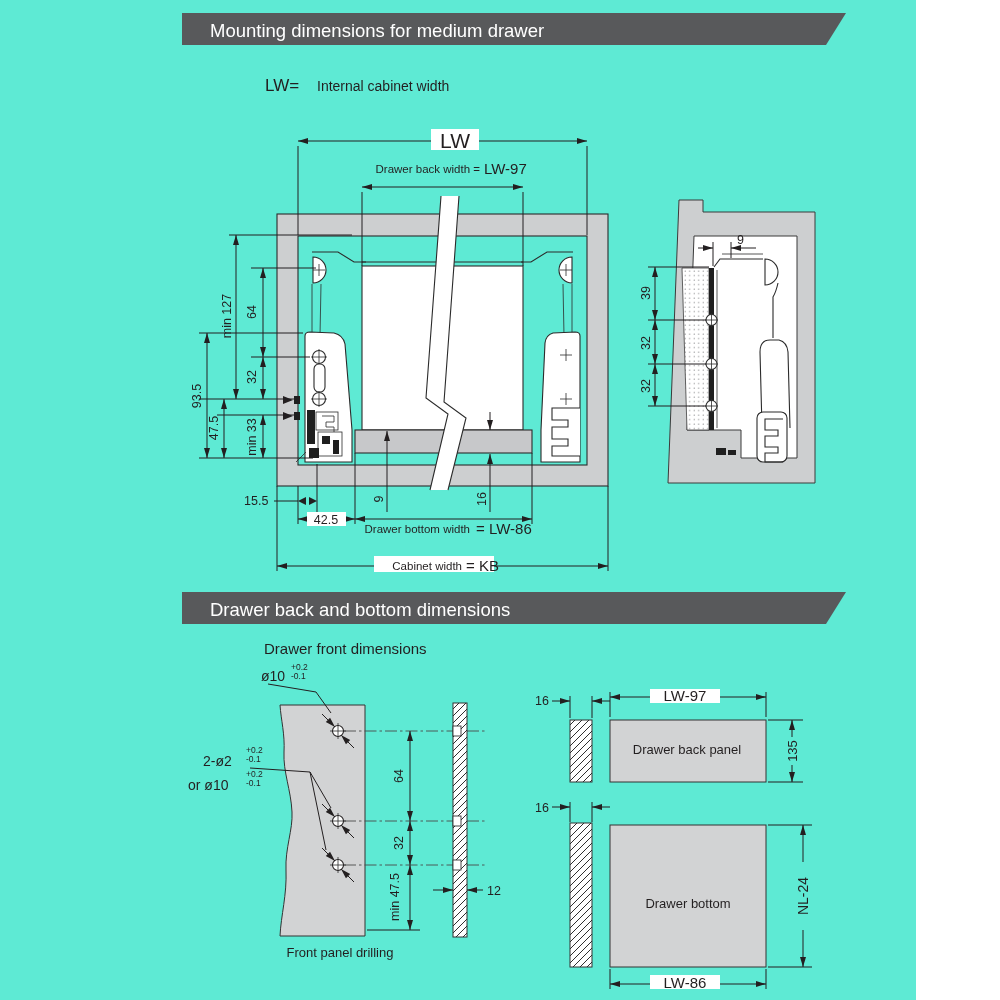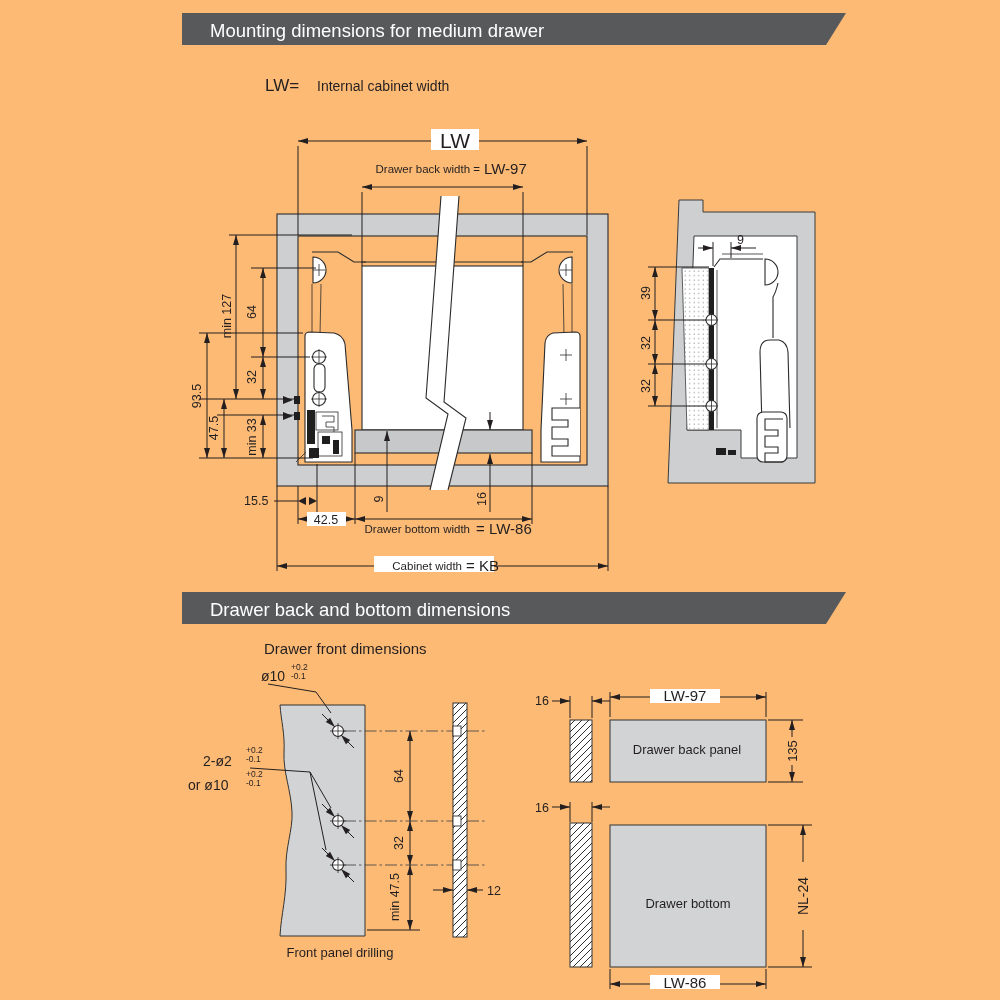--- a/index.html
+++ b/index.html
@@ -1,16 +1,16 @@
 <!DOCTYPE html>
 <html><head>
 <meta charset="utf-8">
 <style>
   html,body{margin:0;padding:0;background:#fff;}
-  .page{width:1000px;height:1000px;position:relative;background:#fdba74;overflow:hidden;}
+  .page{width:916px;height:1000px;position:relative;background:#5eead4;overflow:hidden;}
   text{font-family:"Liberation Sans","DejaVu Sans",sans-serif;fill:#231f20;}
   .tb{font-size:18.5px;fill:#ffffff;}
   .t8{font-size:8.5px;} .t11{font-size:11.5px;} .t12{font-size:12.5px;}
   .t13{font-size:13px;} .t14{font-size:14px;} .t15{font-size:15px;}
   .t16{font-size:17px;} .t20{font-size:21px;}
   .dl{stroke:#231f20;stroke-width:1;fill:none;}
   .ol{stroke:#2b2b2b;stroke-width:1.1;fill:none;}
   .ol2{stroke:#2b2b2b;stroke-width:0.8;fill:none;}
   .cl{stroke:#4a4a4a;stroke-width:0.9;fill:none;stroke-dasharray:12 3 2.5 3;}
   .fw{fill:#ffffff;}

